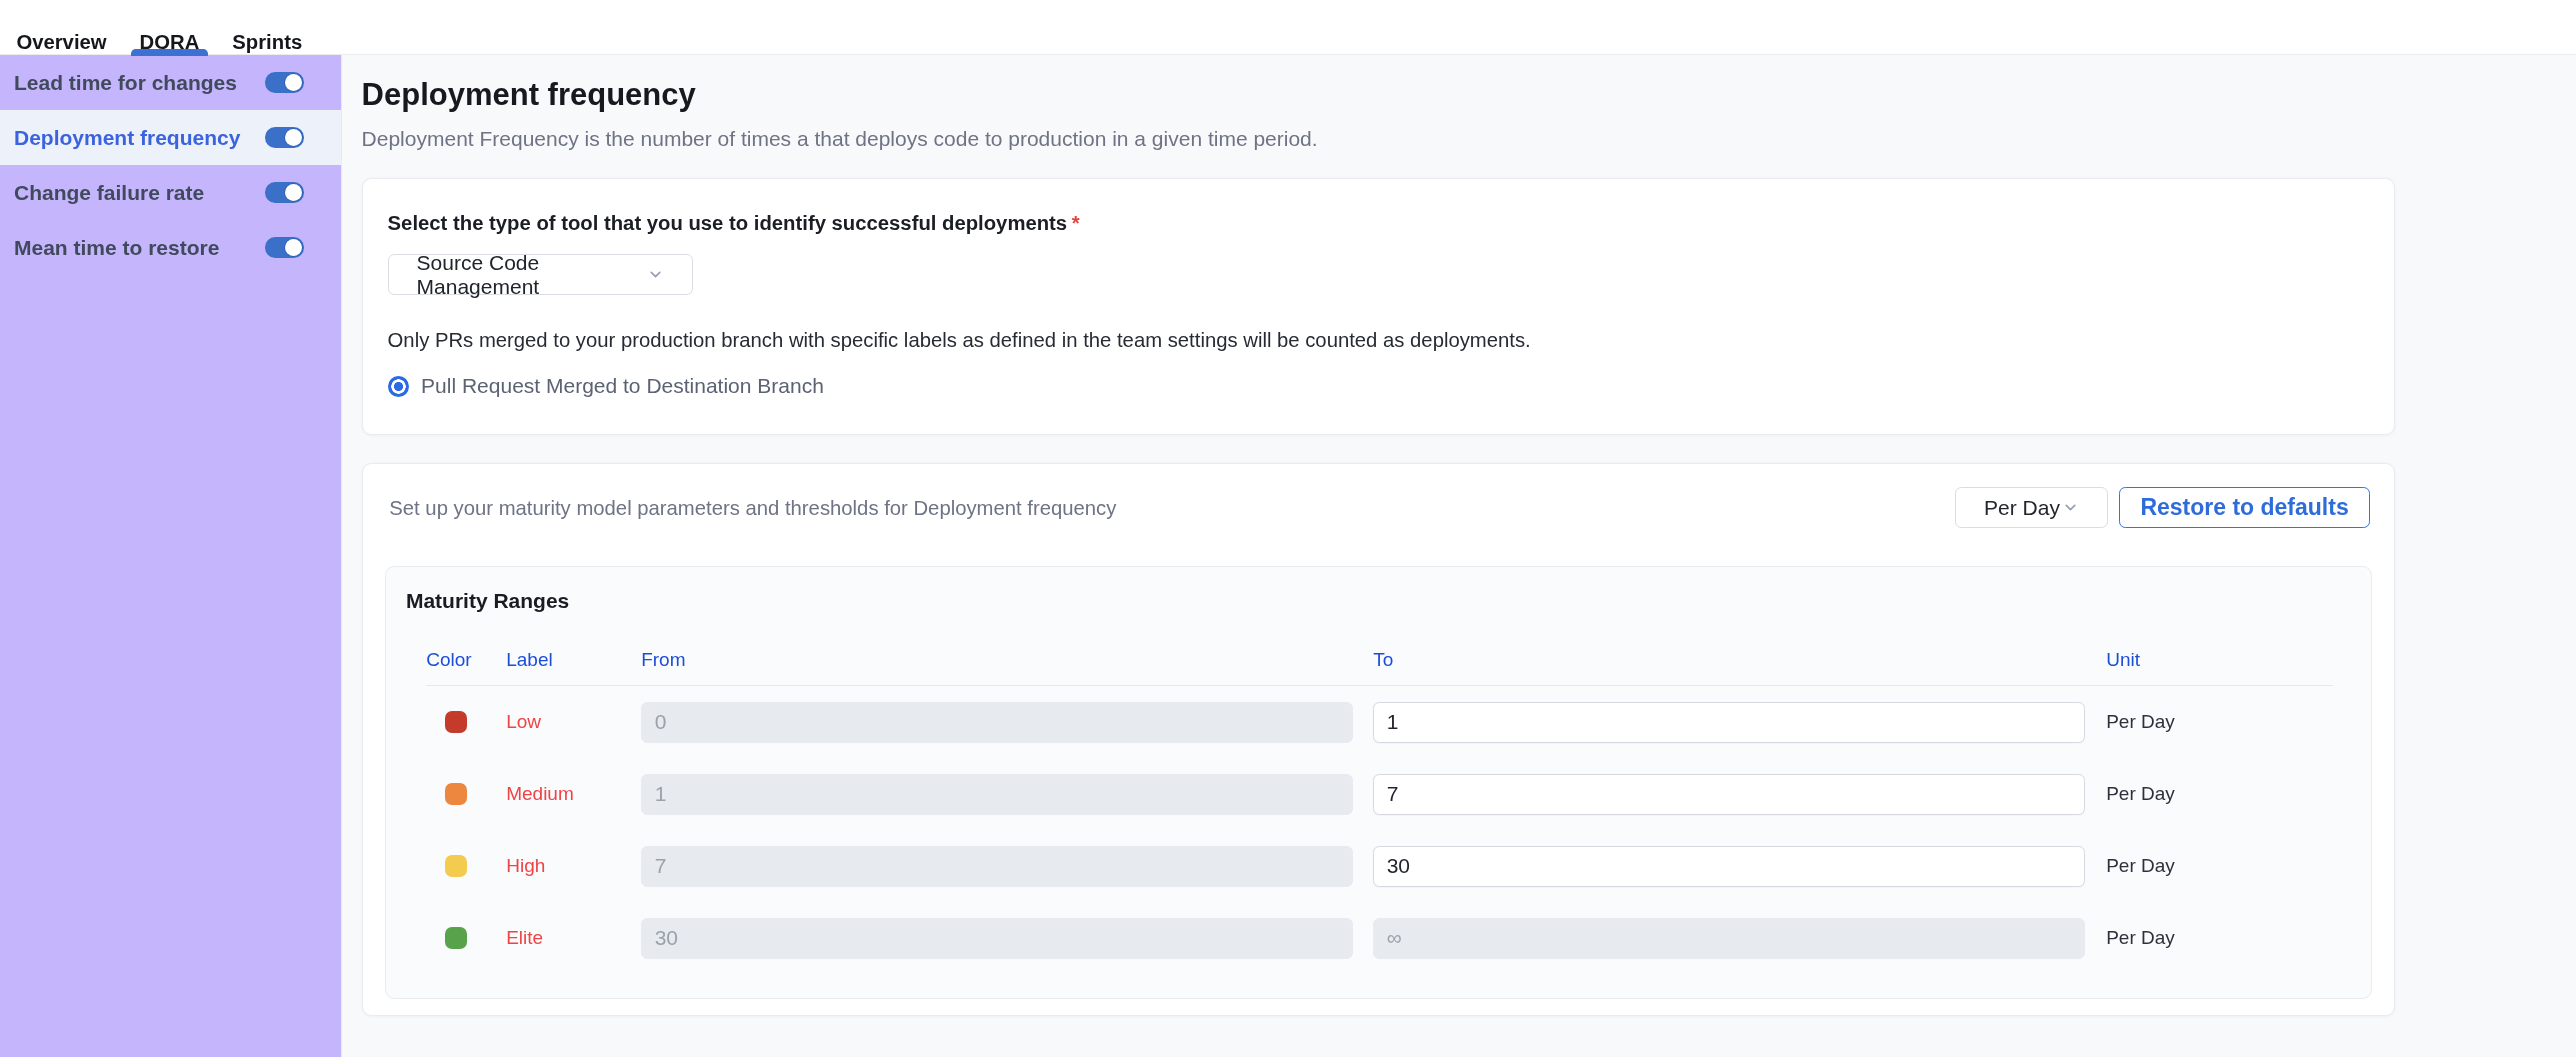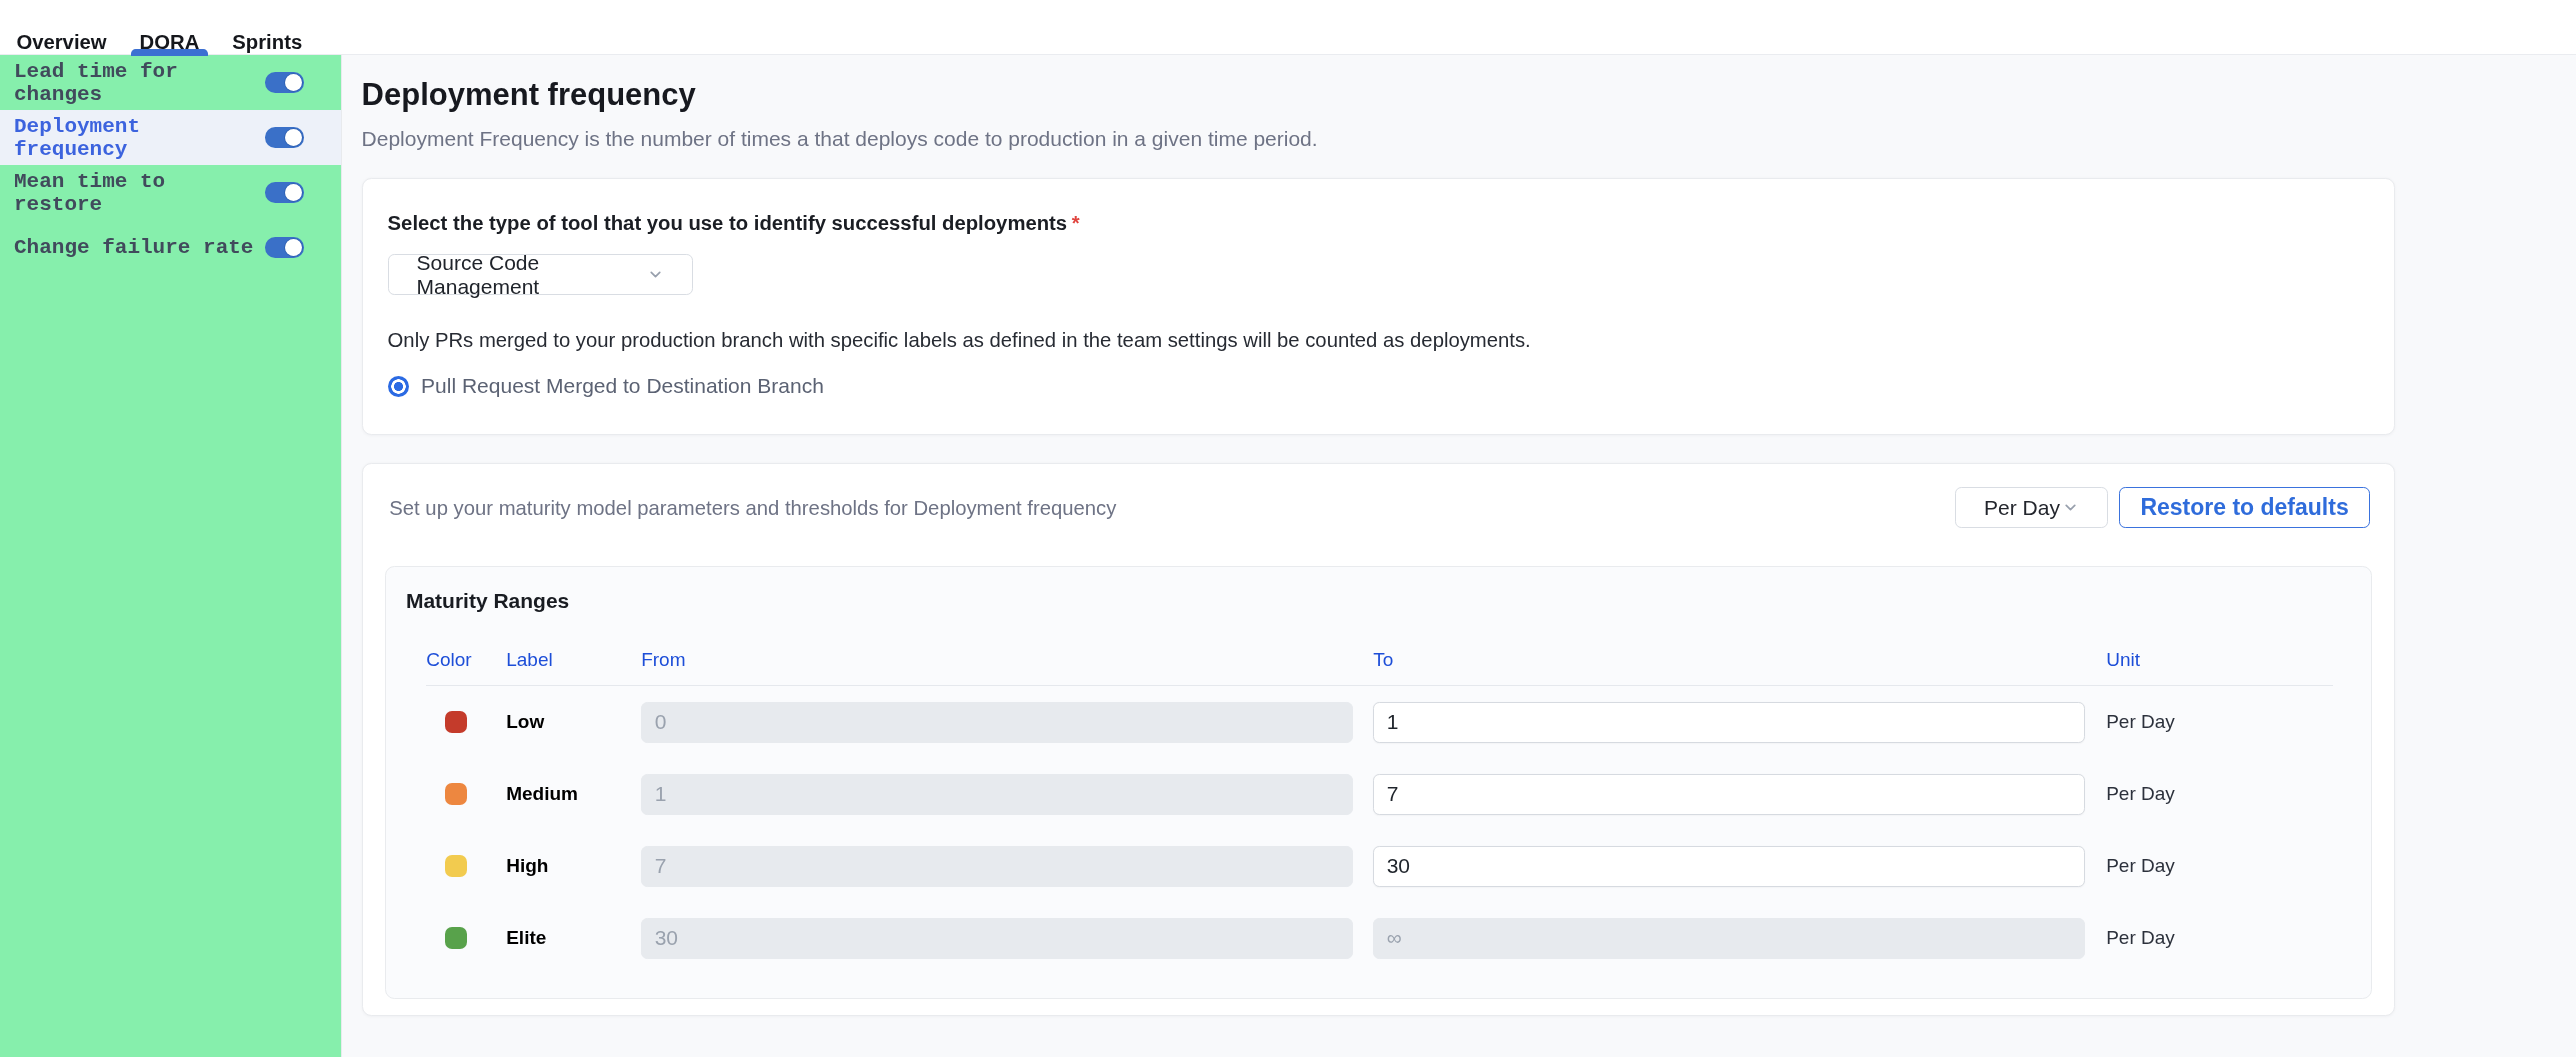--- a/index.html
+++ b/index.html
@@ -39,23 +39,22 @@
     border-radius: 4.7px 4.7px 0 0;
     background: #3c70d2;
   }
 
   
   .layout { display: flex; height: 1003px; }
 
   .sidebar {
     width: 342px;
     flex: 0 0 342px;
-    background: #86efac;
+    background: #c4b5fd;
     border-right: 1.6px solid #e8eaed;
-    font-family: Liberation Mono, monospace;
   }
   .side-item {
     height: 55px;
     display: flex;
     align-items: center;
     justify-content: space-between;
     padding: 0 37px 0 14px;
     cursor: pointer;
   }
   .side-item .side-label {
@@ -174,21 +173,21 @@
   .m-table { margin: 36px 0 0 20.3px; width: calc(100% - 38px); }
   .m-grid {
     display: grid;
     grid-template-columns: 80px 135px 732px 733px 1fr;
     align-items: center;
   }
   .m-header { font-size: 19px; color: #1d4ed8; font-weight: 500; }
   .m-rule { border: none; border-top: 1.6px solid #e5e8ed; margin-top: 14px; }
   .m-row { height: 72px; }
   .dot { width: 22px; height: 22px; border-radius: 7px; margin-left: 19px; }
-  .m-label { font-size: 19px; color: #000000; font-weight: bold; }
+  .m-label { font-size: 19px; color: #ef4444; }
   .m-input {
     width: 712px;
     height: 41px;
     border-radius: 6.3px;
     font-size: 21px;
     padding: 0 12.5px;
     font-family: inherit;
     background: #ffffff;
     border: 1.6px solid #d6dae0;
     color: #1f242b;
@@ -227,27 +226,27 @@
           <span class="knob"></span>
         </span>
     </div>
     <div class="side-item selected">
       <span class="side-label">Deployment frequency</span>
       <span class="toggle">
           <span class="knob"></span>
         </span>
     </div>
     <div class="side-item">
-      <span class="side-label">Mean time to restore</span>
+      <span class="side-label">Change failure rate</span>
       <span class="toggle">
           <span class="knob"></span>
         </span>
     </div>
     <div class="side-item">
-      <span class="side-label">Change failure rate</span>
+      <span class="side-label">Mean time to restore</span>
       <span class="toggle">
           <span class="knob"></span>
         </span>
     </div>
   </aside>
 
   <main class="main">
 
     <h1 class="page-title">Deployment frequency</h1>
     <p class="page-subtitle">Deployment Frequency is the number of times a that deploys code to production in a given time period.</p>

